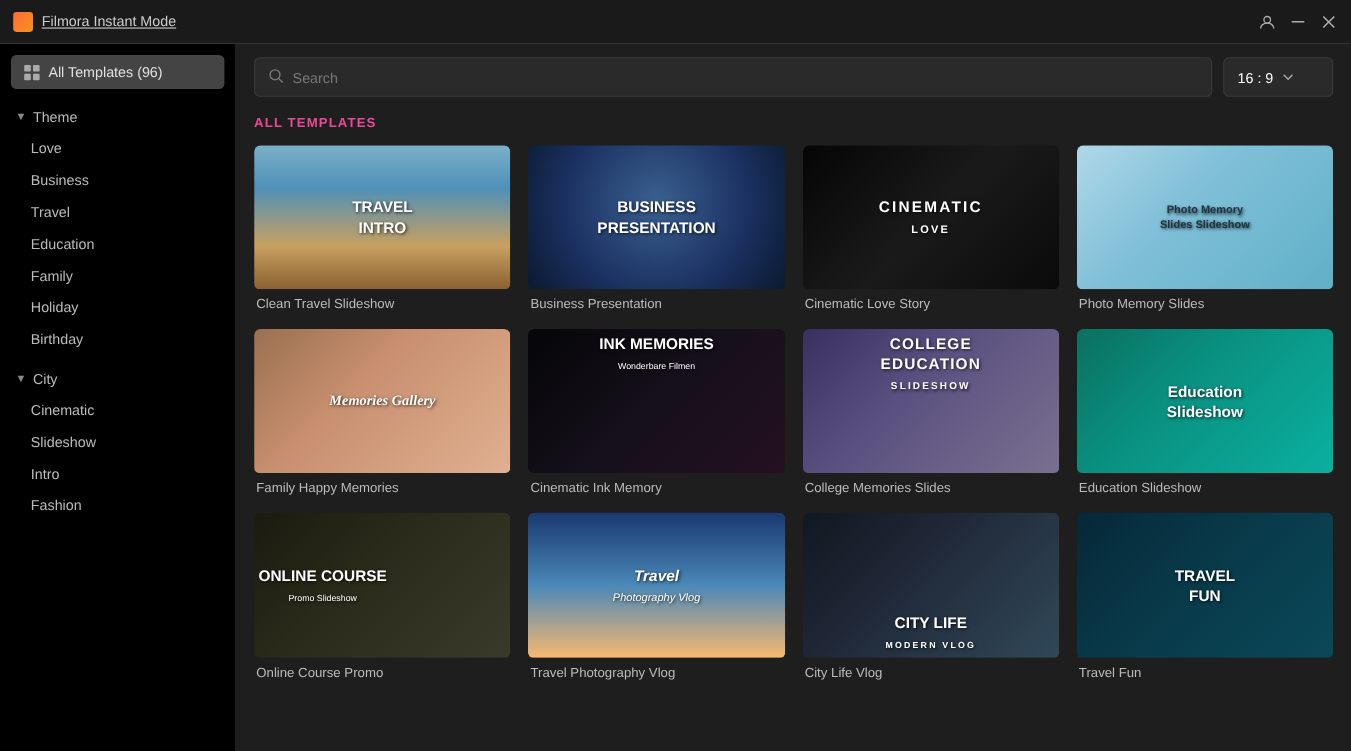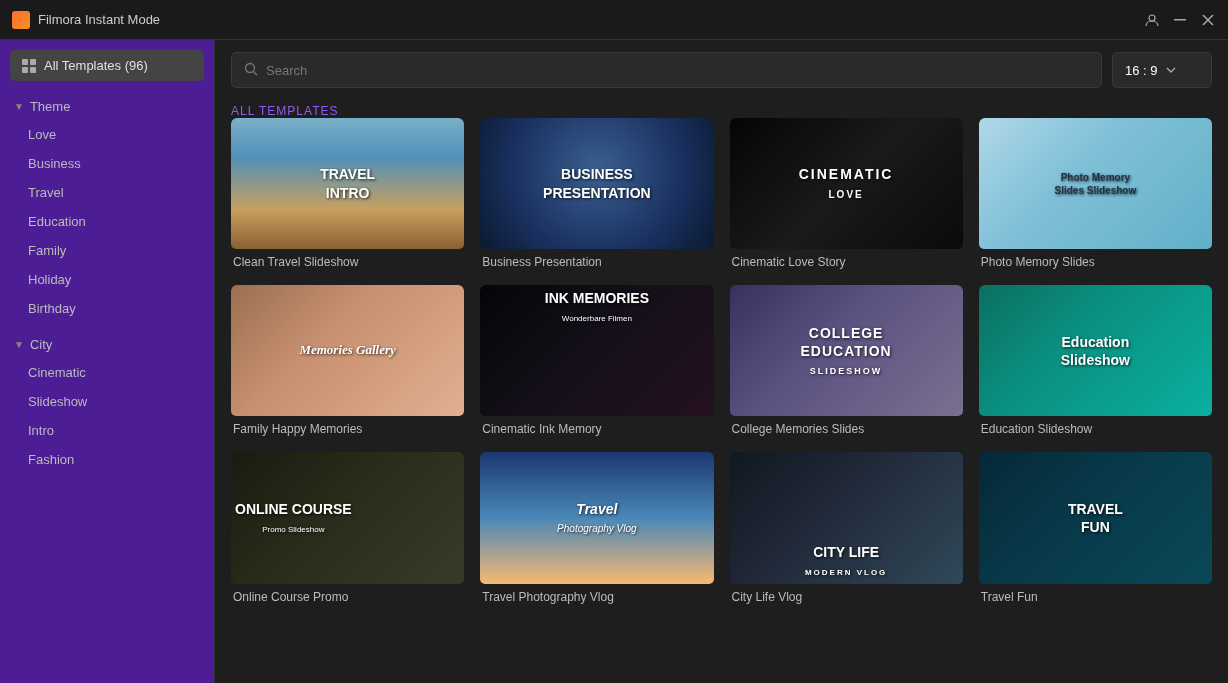--- a/index.html
+++ b/index.html
@@ -24,20 +24,21 @@
       padding: 0 12px;
       border-bottom: 1px solid #333;
       flex-shrink: 0;
     }
     .titlebar-left {
       display: flex;
       align-items: center;
       gap: 8px;
       font-size: 13px;
       color: #ccc;
+      text-decoration: underline;
     }
     .titlebar-logo {
       width: 18px;
       height: 18px;
       background: linear-gradient(135deg, #ff6b35, #f7931e);
       border-radius: 3px;
       flex-shrink: 0;
     }
     .titlebar-controls {
       display: flex;
@@ -58,21 +59,21 @@
     
     .main-layout {
       display: flex;
       flex: 1;
       overflow: hidden;
     }
 
     
     .sidebar {
       width: 215px;
-      background: #4c1d95;
+      background: #000000;
       border-right: 1px solid #333;
       flex-shrink: 0;
       overflow-y: auto;
       padding: 10px 0;
     }
     .sidebar-all-btn {
       margin: 0 10px 8px;
       background: #444;
       border: none;
       border-radius: 5px;
@@ -176,23 +177,24 @@
     }
 
     
     .templates-area {
       flex: 1;
       overflow-y: auto;
       padding: 0 16px 16px;
     }
     .section-title {
       font-size: 12px;
-      font-weight: 400;
-      color: #8b5cf6;
+      font-weight: 700;
+      color: #ec4899;
       letter-spacing: 1px;
+      margin-bottom: 14px;
       margin-top: 4px;
     }
     .templates-grid {
       display: grid;
       grid-template-columns: repeat(4, 1fr);
       gap: 16px;
     }
     .template-card {
       cursor: pointer;
       border-radius: 6px;
@@ -259,21 +261,21 @@
       display: flex; flex-direction: column; align-items: center; justify-content: center;
     }
     .ink-thumb-inner {
       width: 100%; height: 100%;
       background: linear-gradient(135deg, #050508 0%, #15101a 50%, #251020 100%);
       display: flex; flex-direction: column; align-items: center; justify-content: flex-start;
     }
     .college-thumb-inner {
       width: 100%; height: 100%;
       background: linear-gradient(135deg, #3a3060 0%, #5a5080 40%, #7a7090 100%);
-      display: flex; flex-direction: column; align-items: center; justify-content: center;
+      display: flex; flex-direction: column; align-items: center; 
     }
     .edus-thumb-inner {
       width: 100%; height: 100%;
       background: linear-gradient(135deg, #0a7060 0%, #0a9080 40%, #0ab0a0 100%);
       display: flex; flex-direction: column; align-items: center; justify-content: center;
     }
     .online-thumb-inner {
       width: 100%; height: 100%;
       background: linear-gradient(135deg, #1a1a10 0%, #2a2a1a 40%, #3a3a2a 100%);
       display: flex; flex-direction: column; align-items: flex-start; justify-content: center;

